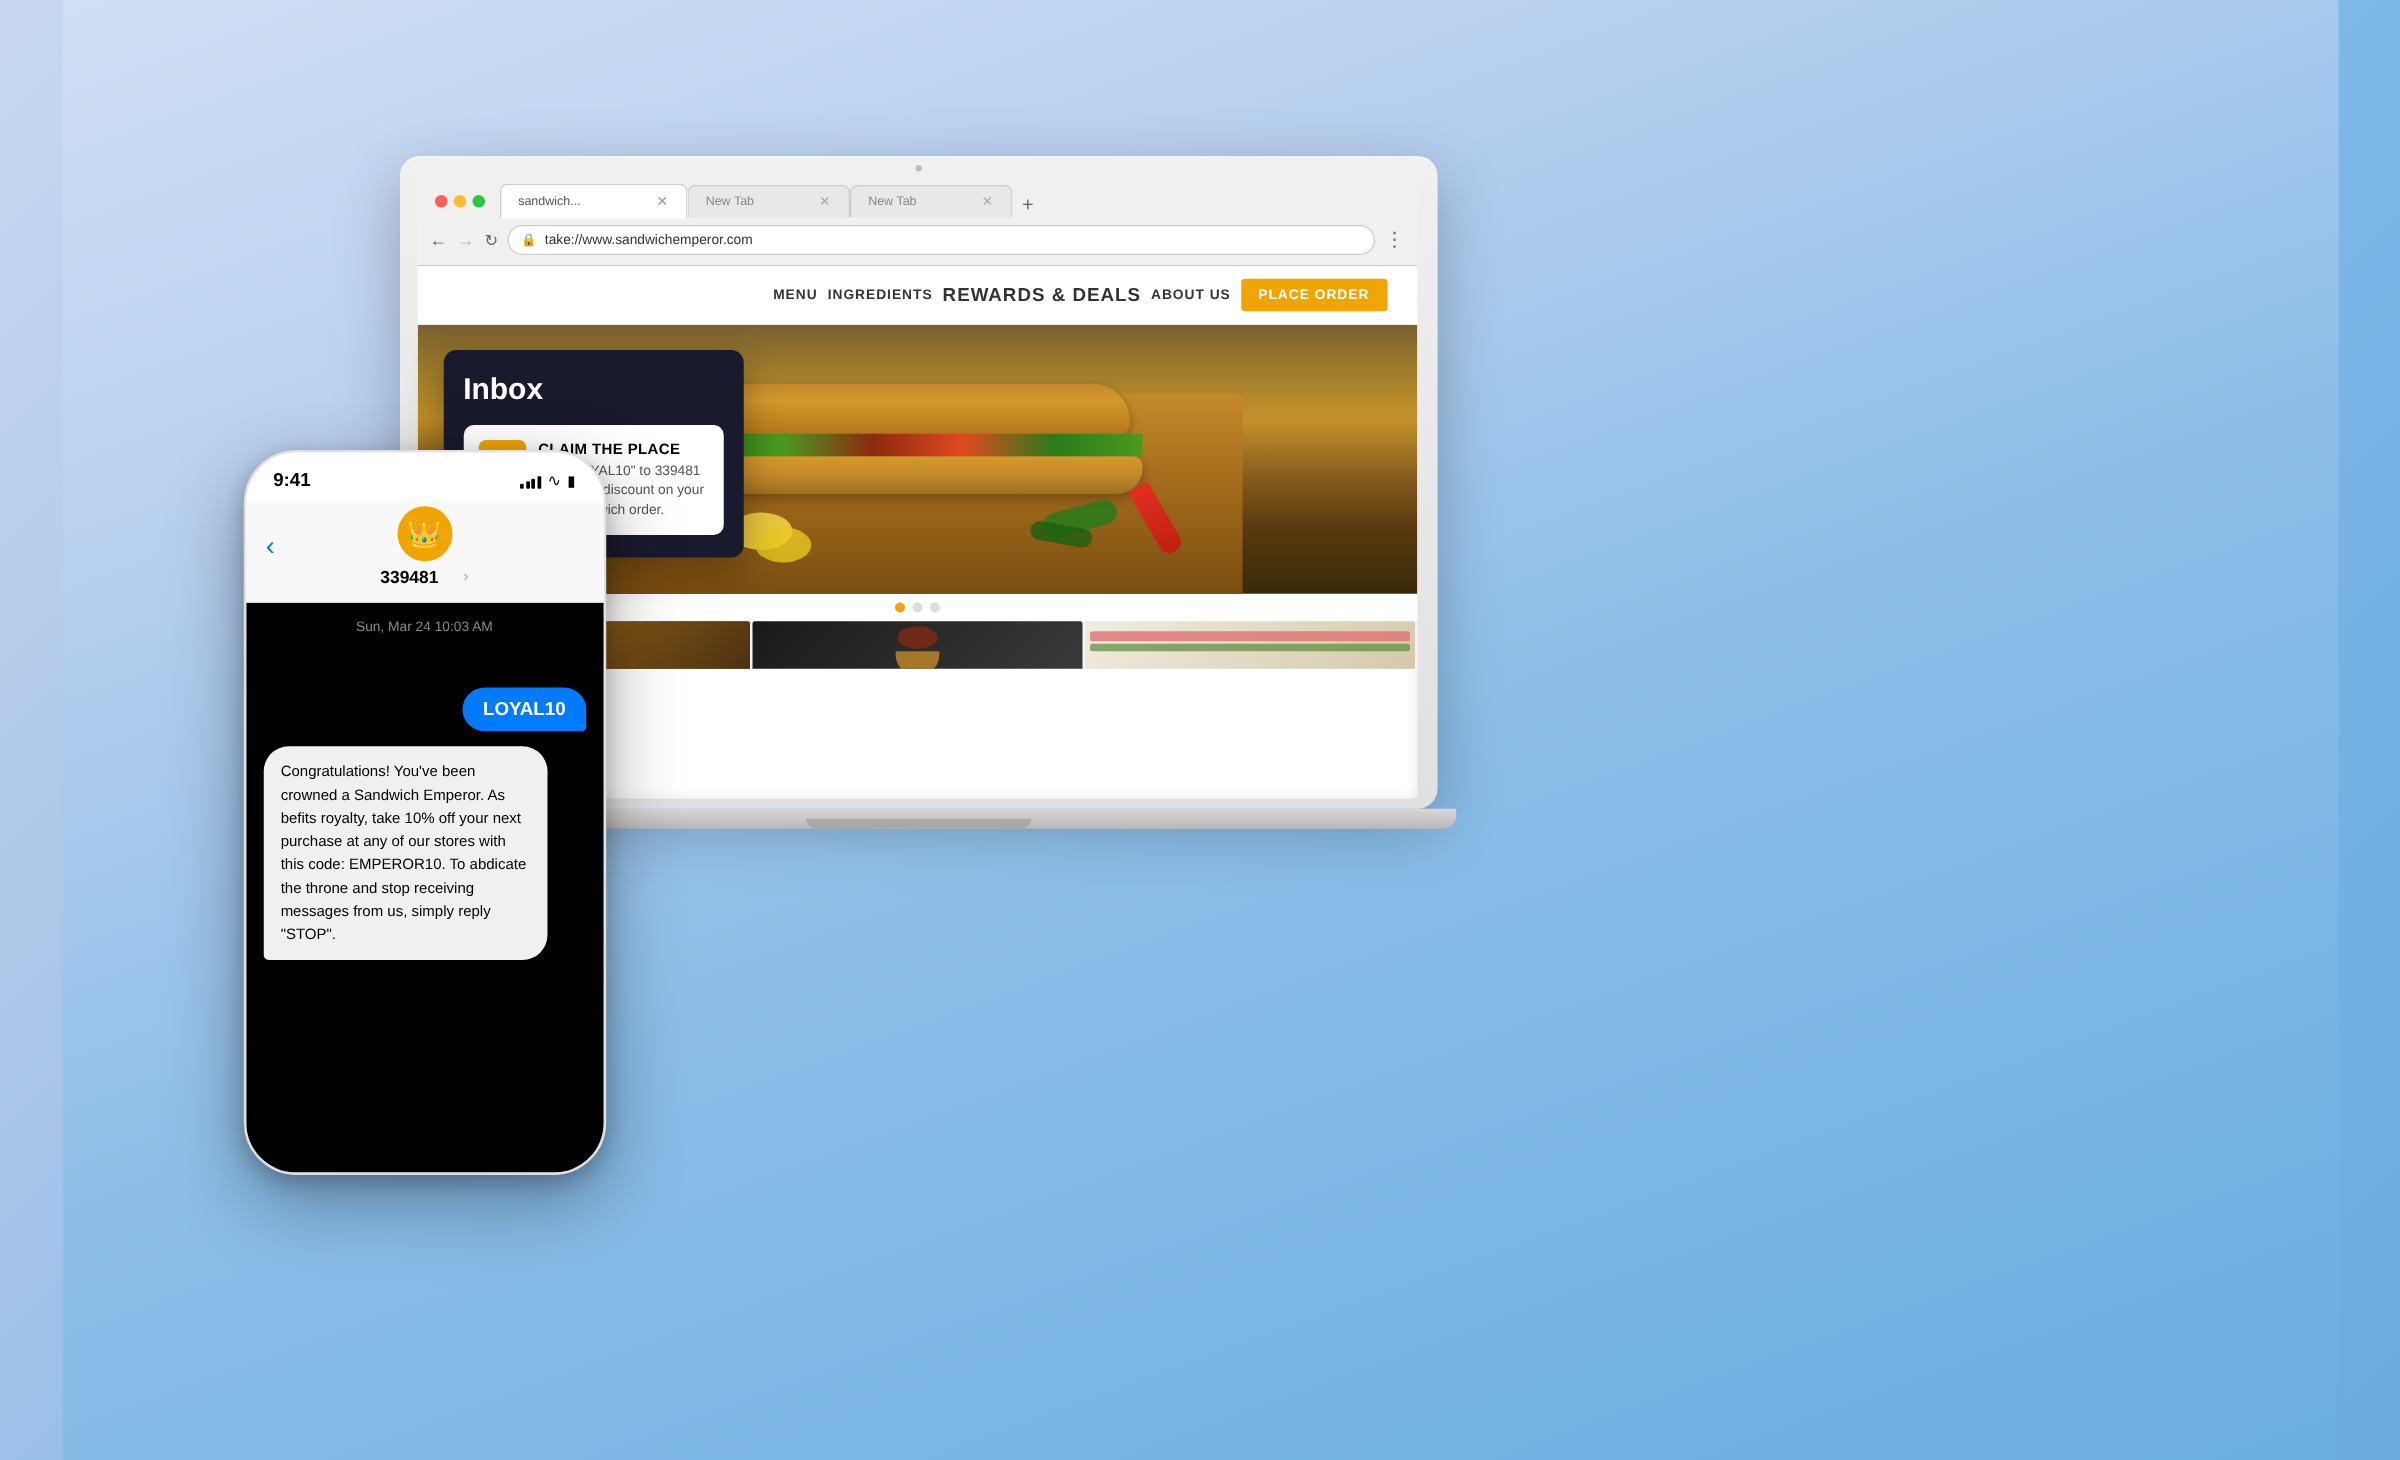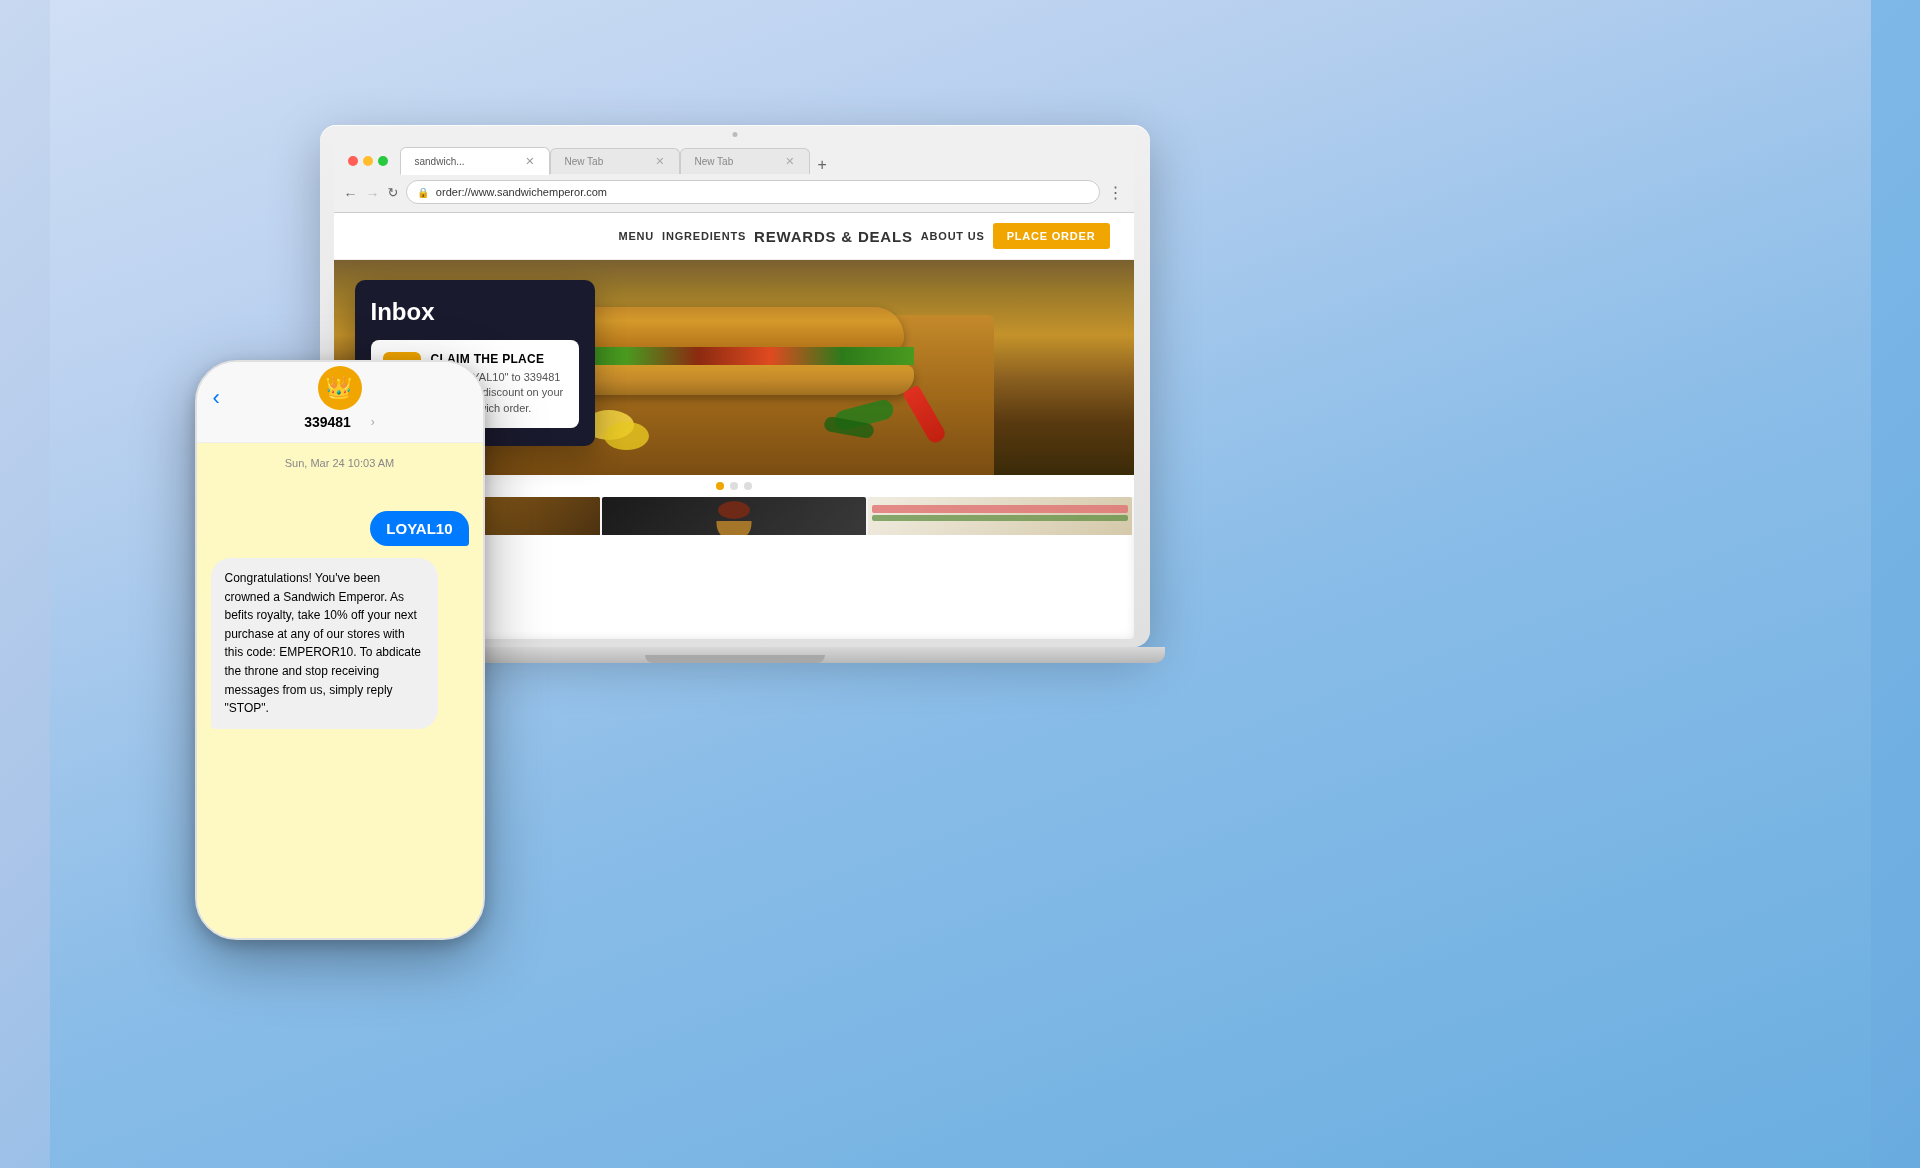--- a/index.html
+++ b/index.html
@@ -54,21 +54,21 @@
               <button style="background:none; border:none; font-size:16px; color:#666; cursor:pointer; padding:0 8px;">+</button>
             </div>
           </div>
 
           <div style="display:flex; align-items:center; gap:8px; padding:6px 0 8px;">
             <button style="background:none; border:none; font-size:14px; color:#666; cursor:pointer;">←</button>
             <button style="background:none; border:none; font-size:14px; color:#bbb; cursor:pointer;">→</button>
             <button style="background:none; border:none; font-size:13px; color:#666; cursor:pointer;">↻</button>
             <div style="flex:1; height:24px; background:#fff; border:1px solid #ccc; border-radius:12px; display:flex; align-items:center; padding:0 10px; gap:6px;">
               <span style="font-size:10px; color:#555;">🔒</span>
-              <span style="font-size:11px; color:#333;">order://www.sandwichemperor.com</span>
+              <span style="font-size:11px; color:#333;">take://www.sandwichemperor.com</span>
             </div>
             <button style="background:none; border:none; font-size:16px; color:#666; cursor:pointer;">⋮</button>
           </div>
         </div>
 
         <div style="overflow:hidden; height:calc(500px - 80px);">
 
           <nav style="display:flex; align-items:center; justify-content:flex-end; padding:10px 24px; background:#fff; border-bottom:1px solid #eee; gap:8px;">
             <a style="font-size:11px; font-weight:700; color:#333; text-decoration:none; letter-spacing:0.8px;">MENU</a>
             <a style="font-size:11px; font-weight:700; color:#333; text-decoration:none; letter-spacing:0.8px;">INGREDIENTS</a>
@@ -146,37 +146,53 @@
           <div style="font-size:12px; font-weight:800; color:#000; margin-bottom:4px; letter-spacing:0.3px;">CLAIM THE PLACE</div>
           <div style="font-size:11px; color:#555; line-height:1.4;">Text "LOYAL10" to 339481 for a royal discount on your next sandwich order.</div>
         </div>
       </div>
     </div>
   </div>
 
   <div style="position:absolute; left:145px; top:360px; width:290px; height:580px; z-index:10;">
     <div style="width:290px; height:580px; background:#fff; border-radius:42px; box-shadow: 0 20px 60px rgba(0,0,0,0.35), 0 5px 15px rgba(0,0,0,0.2); overflow:hidden; border:2px solid #e0e0e0; display:flex; flex-direction:column;">
 
+      <div style="display:flex; justify-content:space-between; align-items:center; padding:14px 22px 8px; background:#fff; flex-shrink:0;">
+        <span style="font-size:15px; font-weight:700; color:#000;">9:41</span>
+        <div style="display:flex; gap:5px; align-items:center;">
+
+          <div style="display:flex; gap:1.5px; align-items:flex-end; height:12px;">
+            <div style="width:3px; height:4px; background:#000; border-radius:1px;"></div>
+            <div style="width:3px; height:6px; background:#000; border-radius:1px;"></div>
+            <div style="width:3px; height:8px; background:#000; border-radius:1px;"></div>
+            <div style="width:3px; height:10px; background:#000; border-radius:1px;"></div>
+          </div>
+
+          <span style="font-size:13px; color:#000;">∿</span>
+
+          <span style="font-size:12px; color:#000;">▮</span>
+        </div>
+      </div>
 
       <div style="background:#f8f8f8; border-bottom:1px solid #eee; padding:4px 16px 12px; position:relative; display:flex; flex-direction:column; align-items:center; flex-shrink:0;">
         <div style="display:flex; align-items:center; width:100%; position:relative; justify-content:center;">
           <span style="position:absolute; left:0; font-size:22px; color:#007AFF; cursor:pointer;">‹</span>
           <div style="display:flex; flex-direction:column; align-items:center;">
             <div style="width:44px; height:44px; background:#f0a500; border-radius:50%; display:flex; align-items:center; justify-content:center; font-size:22px; margin-bottom:4px;">
               <span>👑</span>
             </div>
             <div style="display:flex; align-items:center; gap:20px;">
               <span style="font-size:14px; font-weight:600; color:#000;">339481</span>
               <span style="font-size:12px; color:#aaa;">›</span>
             </div>
           </div>
         </div>
       </div>
 
-      <div style="flex:1; padding:14px 14px; background:#fef9c3; overflow-y:auto; display:flex; flex-direction:column;">
+      <div style="flex:1; padding:14px 14px; background:#000000; overflow-y:auto; display:flex; flex-direction:column;">
         <div style="text-align:center; font-size:11px; color:#888; margin-bottom:14px;">Sun, Mar 24  10:03 AM</div>
 
         <div style="display:flex; justify-content:flex-end; margin-bottom:12px;">
           <div style="background:#007AFF; color:#fff; padding:9px 16px; border-radius:20px 20px 4px 20px; font-size:15px; font-weight:600; max-width:70%;margin-top:28px;">LOYAL10</div>
         </div>
 
         <div style="display:flex; justify-content:flex-start;">
           <div style="background:#f0f0f0; color:#000; padding:11px 14px; border-radius:20px 20px 20px 4px; font-size:12px; line-height:1.55; max-width:88%;">Congratulations! You've been crowned a Sandwich Emperor. As befits royalty, take 10% off your next purchase at any of our stores with this code: EMPEROR10. To abdicate the throne and stop receiving messages from us, simply reply "STOP".</div>
         </div>
       </div>

